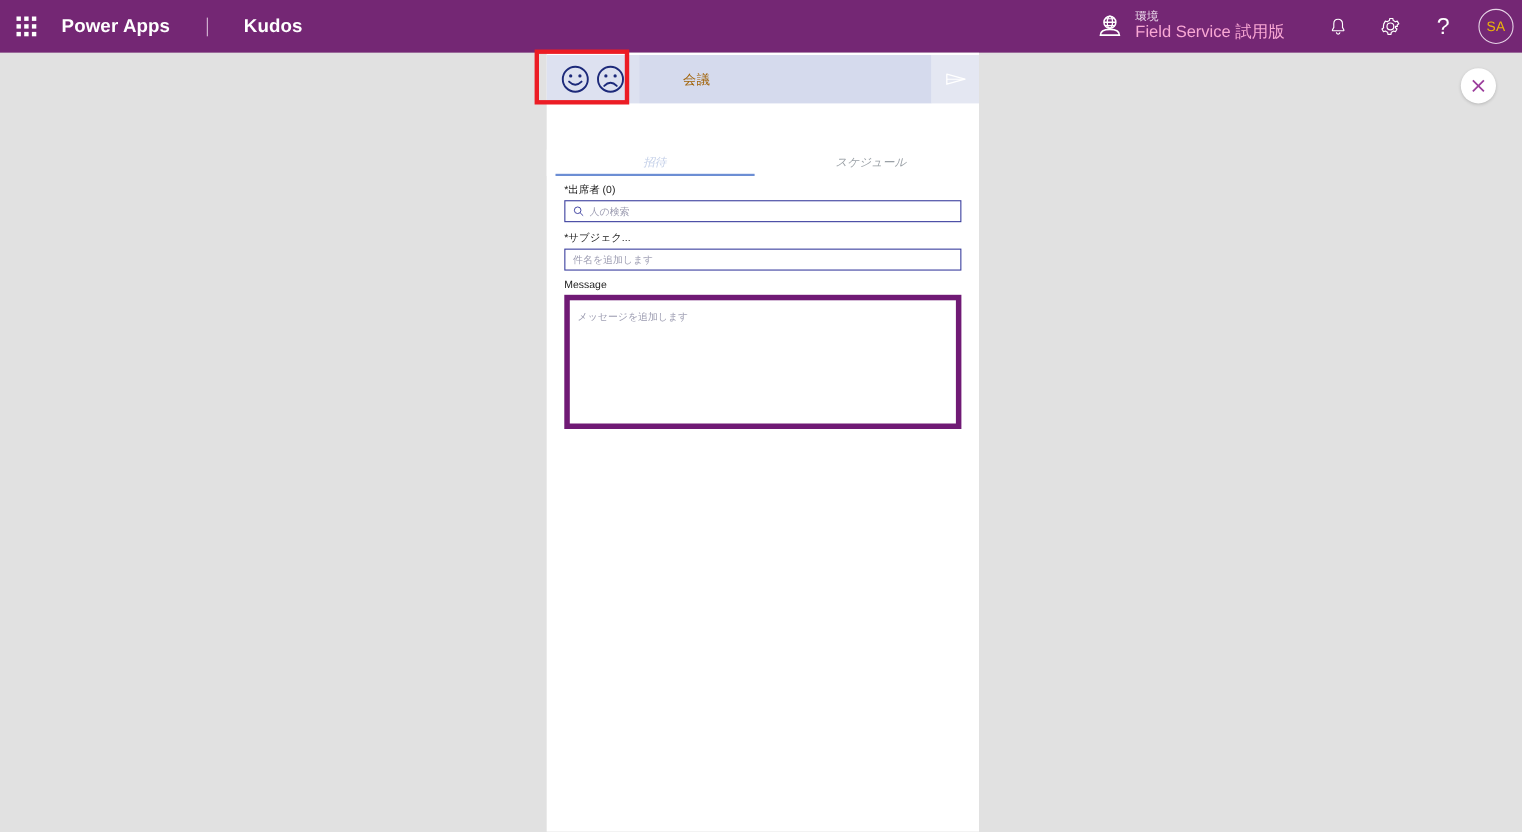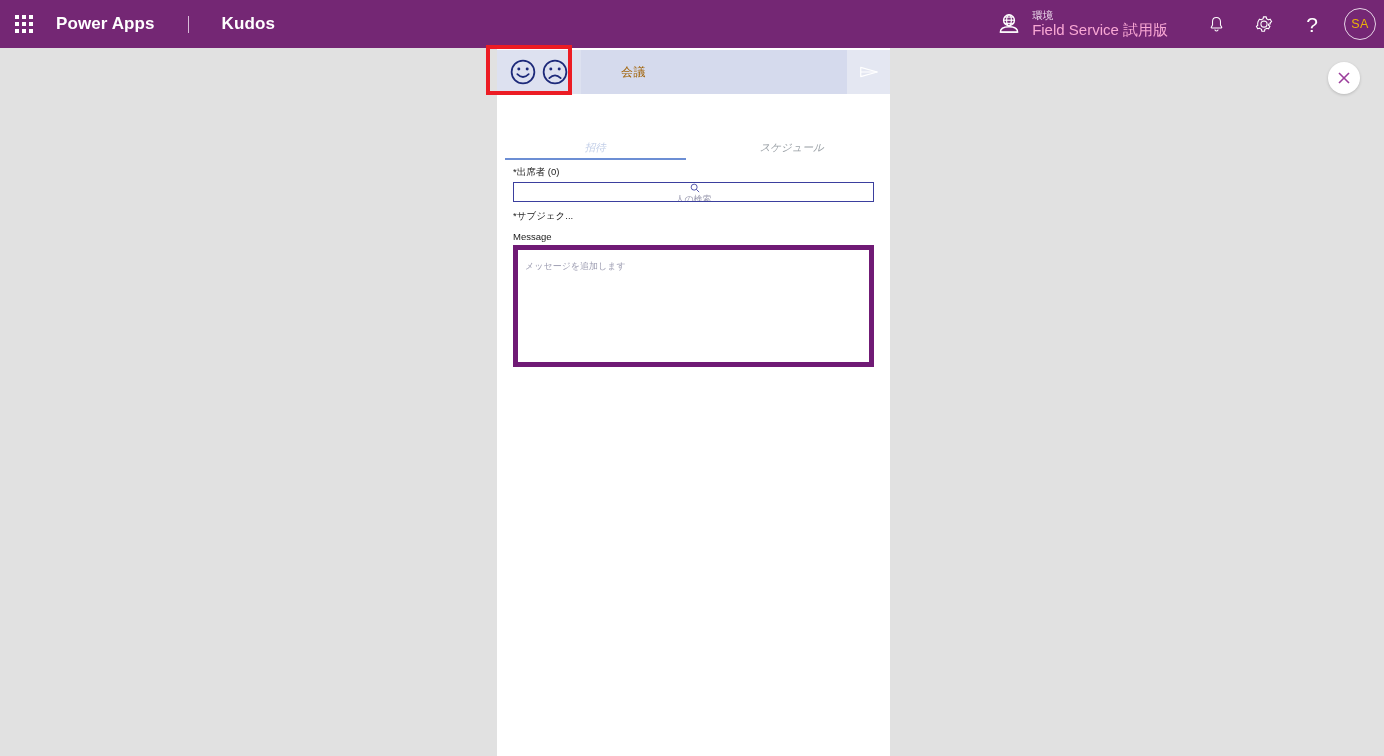--- a/index.html
+++ b/index.html
@@ -157,21 +157,21 @@
   .flabel {
     font-size: 9.5px; color: #1a1a1a;
     margin-bottom: 3px; display: block;
     white-space: nowrap;
   }
   .inputbox {
     position: relative;
     width: 361px; height: 20px;
     border: 1px solid #3b3f9e;
     background: #ffffff;
-    display: flex; align-items: center; flex-direction: column;
+    display: flex; align-items: center;
   }
   .inputbox .srch { margin: 0 5px 0 7px; flex: none; }
   .ph {
     font-size: 9px; color: #9b9bb0;
     white-space: nowrap; overflow: hidden;
   }
   .inputbox .ph.pad { padding-left: 7px; }
   .textbox {
     width: 361px; height: 122px;
     border: 5px solid #701a75;
@@ -315,20 +315,23 @@
           <svg class="srch" width="10" height="10" viewBox="0 0 14 14">
             <circle cx="5.8" cy="5.8" r="4.2" fill="none" stroke="#3b3f9e" stroke-width="1.2"></circle>
             <line x1="8.9" y1="8.9" x2="12.8" y2="12.8" stroke="#3b3f9e" stroke-width="1.2"></line>
           </svg>
           <span class="ph">人の検索</span>
         </div>
       </div>
 
       <div class="field">
         <span class="flabel">*サブジェク...</span>
+        <div class="inputbox">
+          <span class="ph pad">件名を追加します</span>
+        </div>
       </div>
 
       <div class="field">
         <span class="flabel">Message</span>
         <div class="textbox">
           <span class="ph">メッセージを追加します</span>
         </div>
       </div>
 
     </div>

